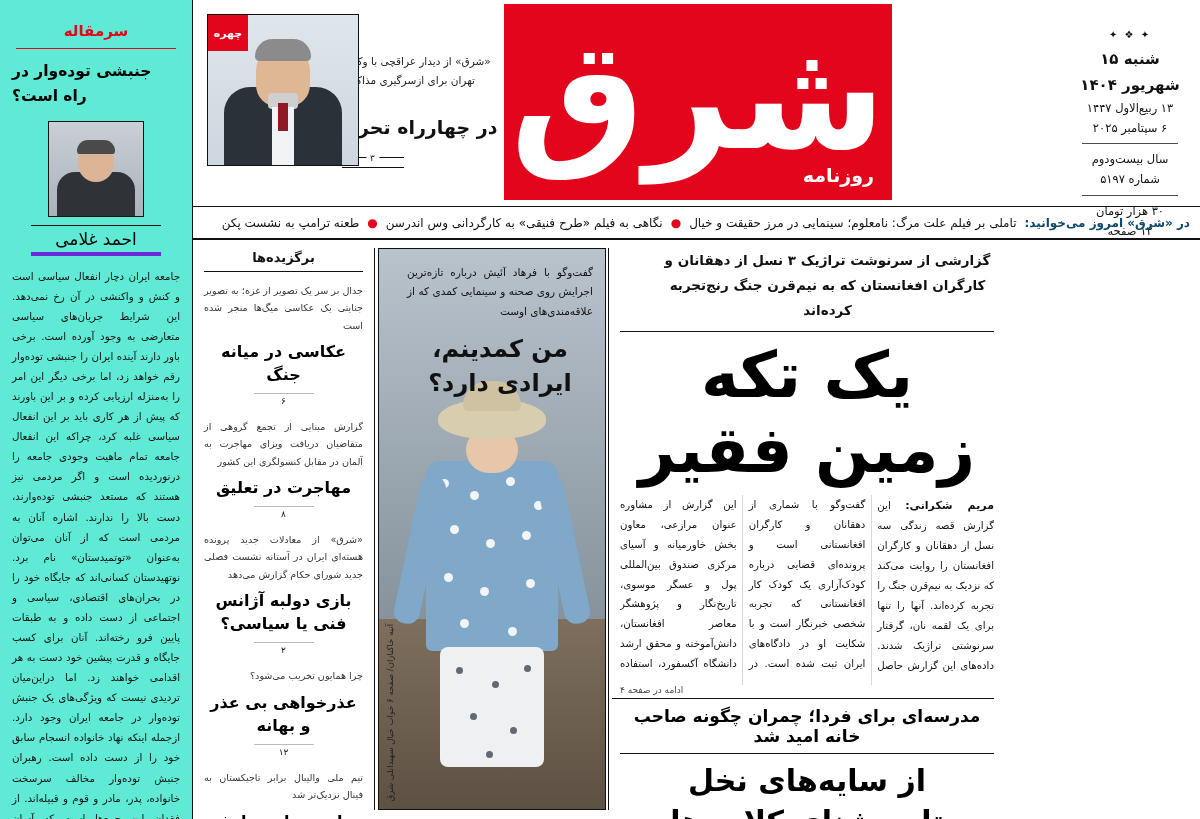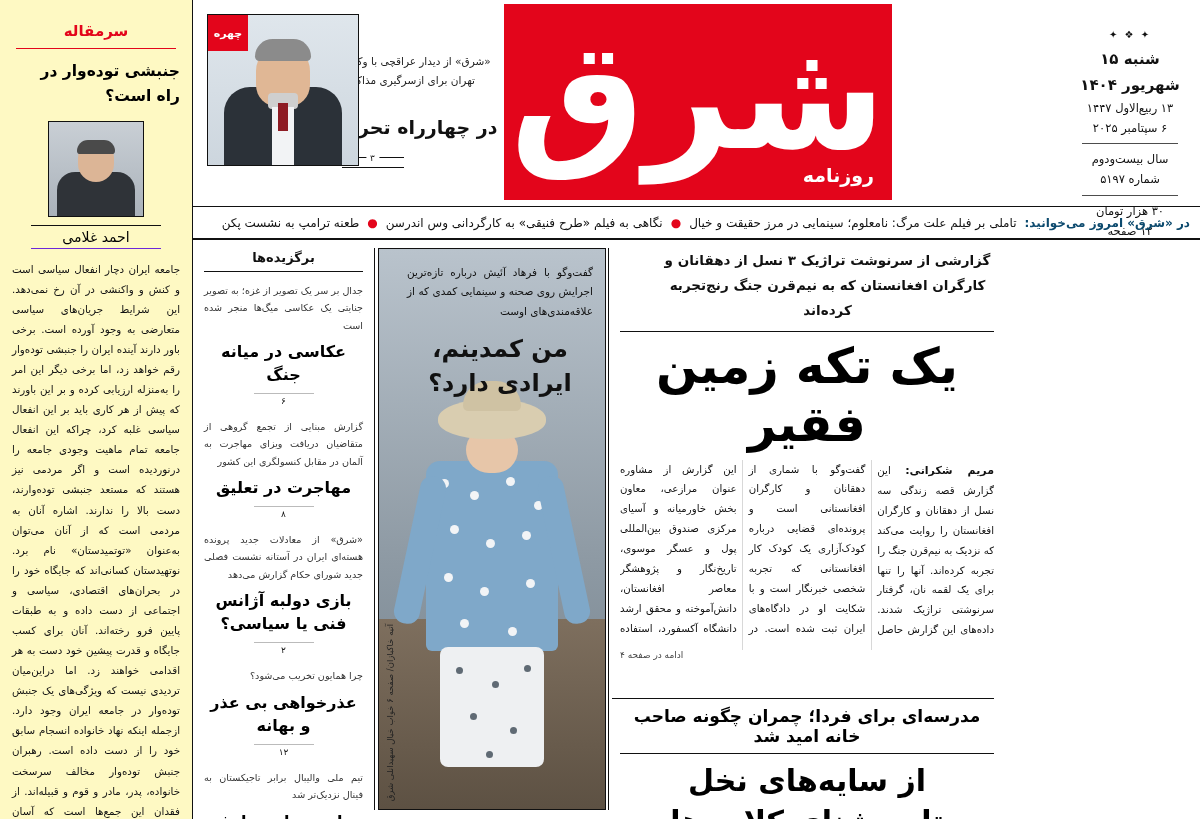--- a/index.html
+++ b/index.html
@@ -97,41 +97,41 @@
     padding: 0 10px; gap: 8px; font-size: 12px; color: #111;
     direction: rtl;
   }
   .ticker .lead { color: #0c4a6e; font-weight: bold; white-space: nowrap; }
   .ticker .item { white-space: nowrap; }
   .ticker .dot { color: #e3051b; font-size: 12px; }
 
   
   .opinion {
     position: absolute; top: 0; left: 0; width: 192px; height: 819px;
-    padding: 10px 12px; background: #fef9c3;
+    padding: 10px 12px; background: #5eead4;
   }
   .op-title {
     text-align: center; color: #e3051b; font-weight: bold; font-size: 15px;
     margin-top: 12px;
   }
   .op-rule {
     height: 1px; background: #e3051b; margin: 8px 4px 10px;
   }
   .op-head {
-    text-align: right; font-size: 15.5px; font-weight: bold; line-height: 1.6;
+    text-align: left; font-size: 15.5px; font-weight: bold; line-height: 1.6;
     margin-bottom: 12px;
   }
   .op-photo {
     width: 96px; height: 96px; margin: 4px auto 0; border: 1px solid #111;
     background: #d9dde1; overflow: hidden; position: relative;
   }
   .op-author {
     margin: 8px auto 10px; width: 130px; text-align: center;
-    font-size: 14px; padding: 3px 0;
-    border-top: 1px solid #111; border-bottom: 1px solid #6d28d9;
+    font-size: 17px; padding: 3px 0;
+    border-top: 1px solid #111; border-bottom: 4px solid #6d28d9;
   }
   .op-body {
     font-size: 10.3px; line-height: 1.95; text-align: justify; color: #111;
     column-count: 1;
   }
 
   
   .briefs {
     position: absolute; top: 250px; left: 196px; width: 175px; height: 560px;
     padding: 0 8px;
@@ -198,21 +198,21 @@
     position: absolute; top: 248px; left: 612px; width: 390px; height: 440px;
     padding: 0 8px;
   }
   .mn-kicker {
     font-size: 13.5px; line-height: 1.85; font-weight: bold; text-align: center;
     color: #111;
     margin-left: 41px;
   }
   .mn-rule { height: 1px; background: #111; margin: 8px 0 6px; }
   .mn-title {
-    font-size: 49px; font-weight: bold; line-height: 1.18; text-align: center;
+    font-size: 64px; font-weight: bold; line-height: 1.18; text-align: center;
     letter-spacing: -1px; margin: 6px 0 2px;
   }
   .mn-byline { font-size: 11px; font-weight: bold; color: #111; }
   .mn-cols {
     column-count: 3; column-gap: 12px; column-rule: 1px solid #d8d8d8;
     font-size: 10.2px; line-height: 1.95; text-align: justify; color: #111;
     margin-top: 6px; height: 190px; overflow: hidden;
   }
   .mn-more { font-size: 9px; color: #444; text-align: left; }
 

